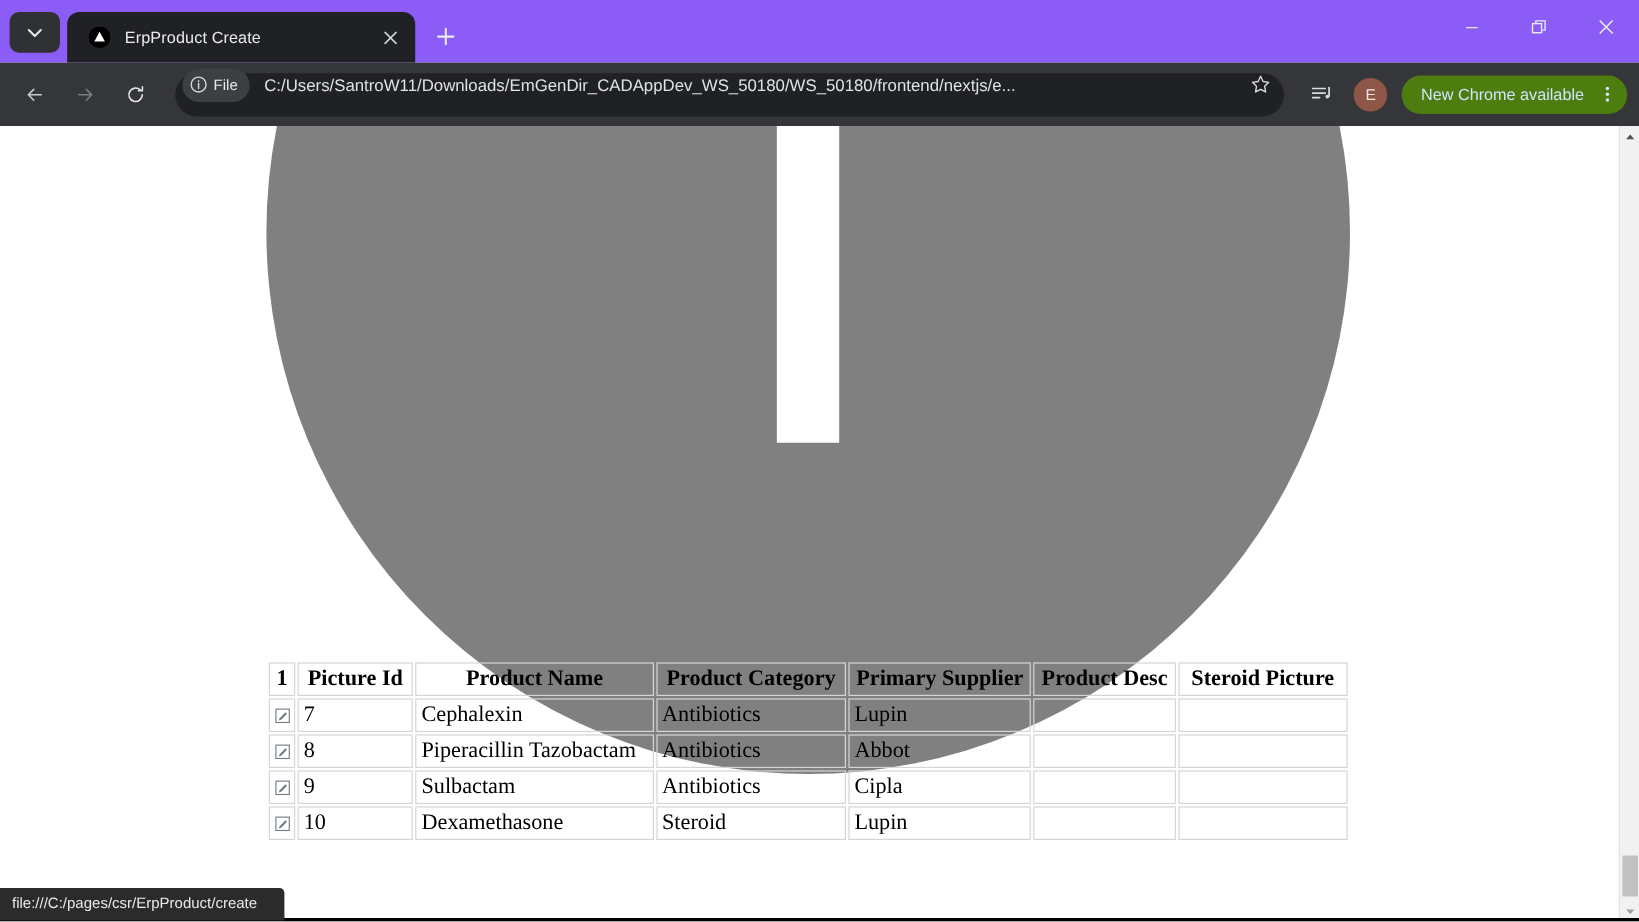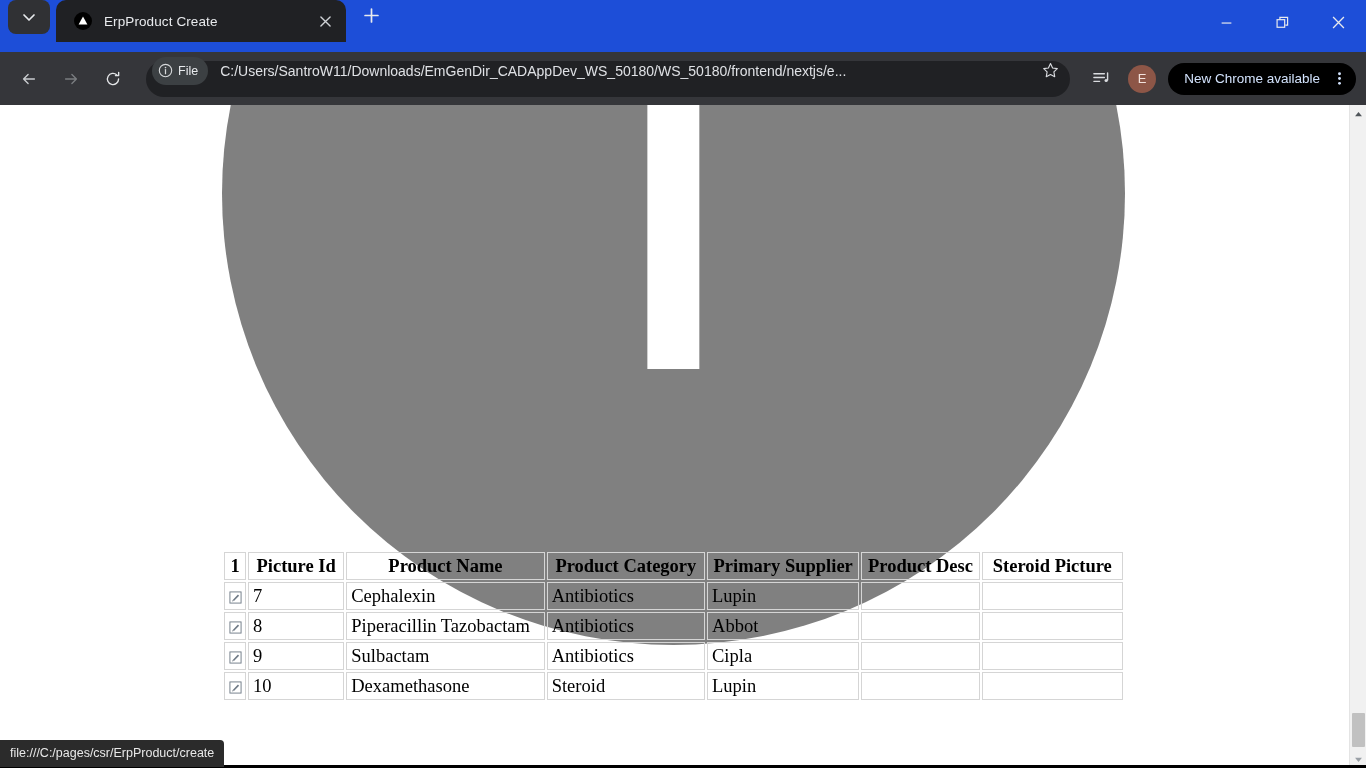--- a/index.html
+++ b/index.html
@@ -7,22 +7,22 @@
     width: 1366px; height: 768px;
     overflow: hidden;
     background: #ffffff;
     font-family: "Liberation Sans", sans-serif;
   }
 
   
   .browser { width: 1366px; height: 768px; position: relative; }
 
   .tabstrip {
-    height: 52px; background: #1d4ed8;
-    display: flex; align-items: flex-start;
+    height: 52px; background: #8b5cf6;
+    display: flex; align-items: flex-end;
     position: relative;
   }
   .tab-search {
     width: 42px; height: 34px; margin: 0 6px 8px 8px;
     border-radius: 8px; background: #303134;
     display: flex; align-items: center; justify-content: center;
     cursor: pointer; flex: none;
   }
   .tab-search svg { width: 16px; height: 16px; }
 
@@ -109,21 +109,21 @@
   }
   .tb-icon svg { width: 19px; height: 19px; }
   .avatar {
     width: 28px; height: 28px; border-radius: 50%;
     background: #8d5647; color: #f3e2dd;
     display: flex; align-items: center; justify-content: center;
     font-size: 13px; margin-left: 10px; flex: none; cursor: pointer;
   }
   .update-pill {
     height: 32px; margin-left: 12px; margin-right: 2px;
-    background: #000000; border-radius: 16px;
+    background: #4d7c0f; border-radius: 16px;
     display: flex; align-items: center; gap: 6px;
     padding: 0 4px 0 16px; cursor: pointer; flex: none;
   }
   .update-label { color: #d3e3fd; font-size: 13.5px; white-space: nowrap; }
   .kebab { width: 26px; height: 26px; display:flex; align-items:center;
            justify-content:center; cursor:pointer; flex:none; }
   .kebab svg { width: 15px; height: 15px; }
 
   
   .viewport {
@@ -203,21 +203,21 @@
     top: 608px; height: 34px;
     background: #c1c1c1; border-radius: 1px; cursor: pointer;
   }
 
   
   .status-bubble {
     position: absolute; left: 0; bottom: 1px;
     background: #2b2b2b; color: #e8e8e8;
     font-family: "Liberation Sans", sans-serif;
     font-size: 12.5px; line-height: 1;
-    padding: 7px 10px 8px 10px;
+    padding: 7px 23px 8px 10px;
     border-radius: 0 4px 0 0;
     white-space: nowrap; z-index: 40;
   }
   .page-bottom-edge {
     position: absolute; left: 0; bottom: 0; width: 1366px; height: 3px;
     background: #000;
   }
 </style>
 </head>
 <body>

